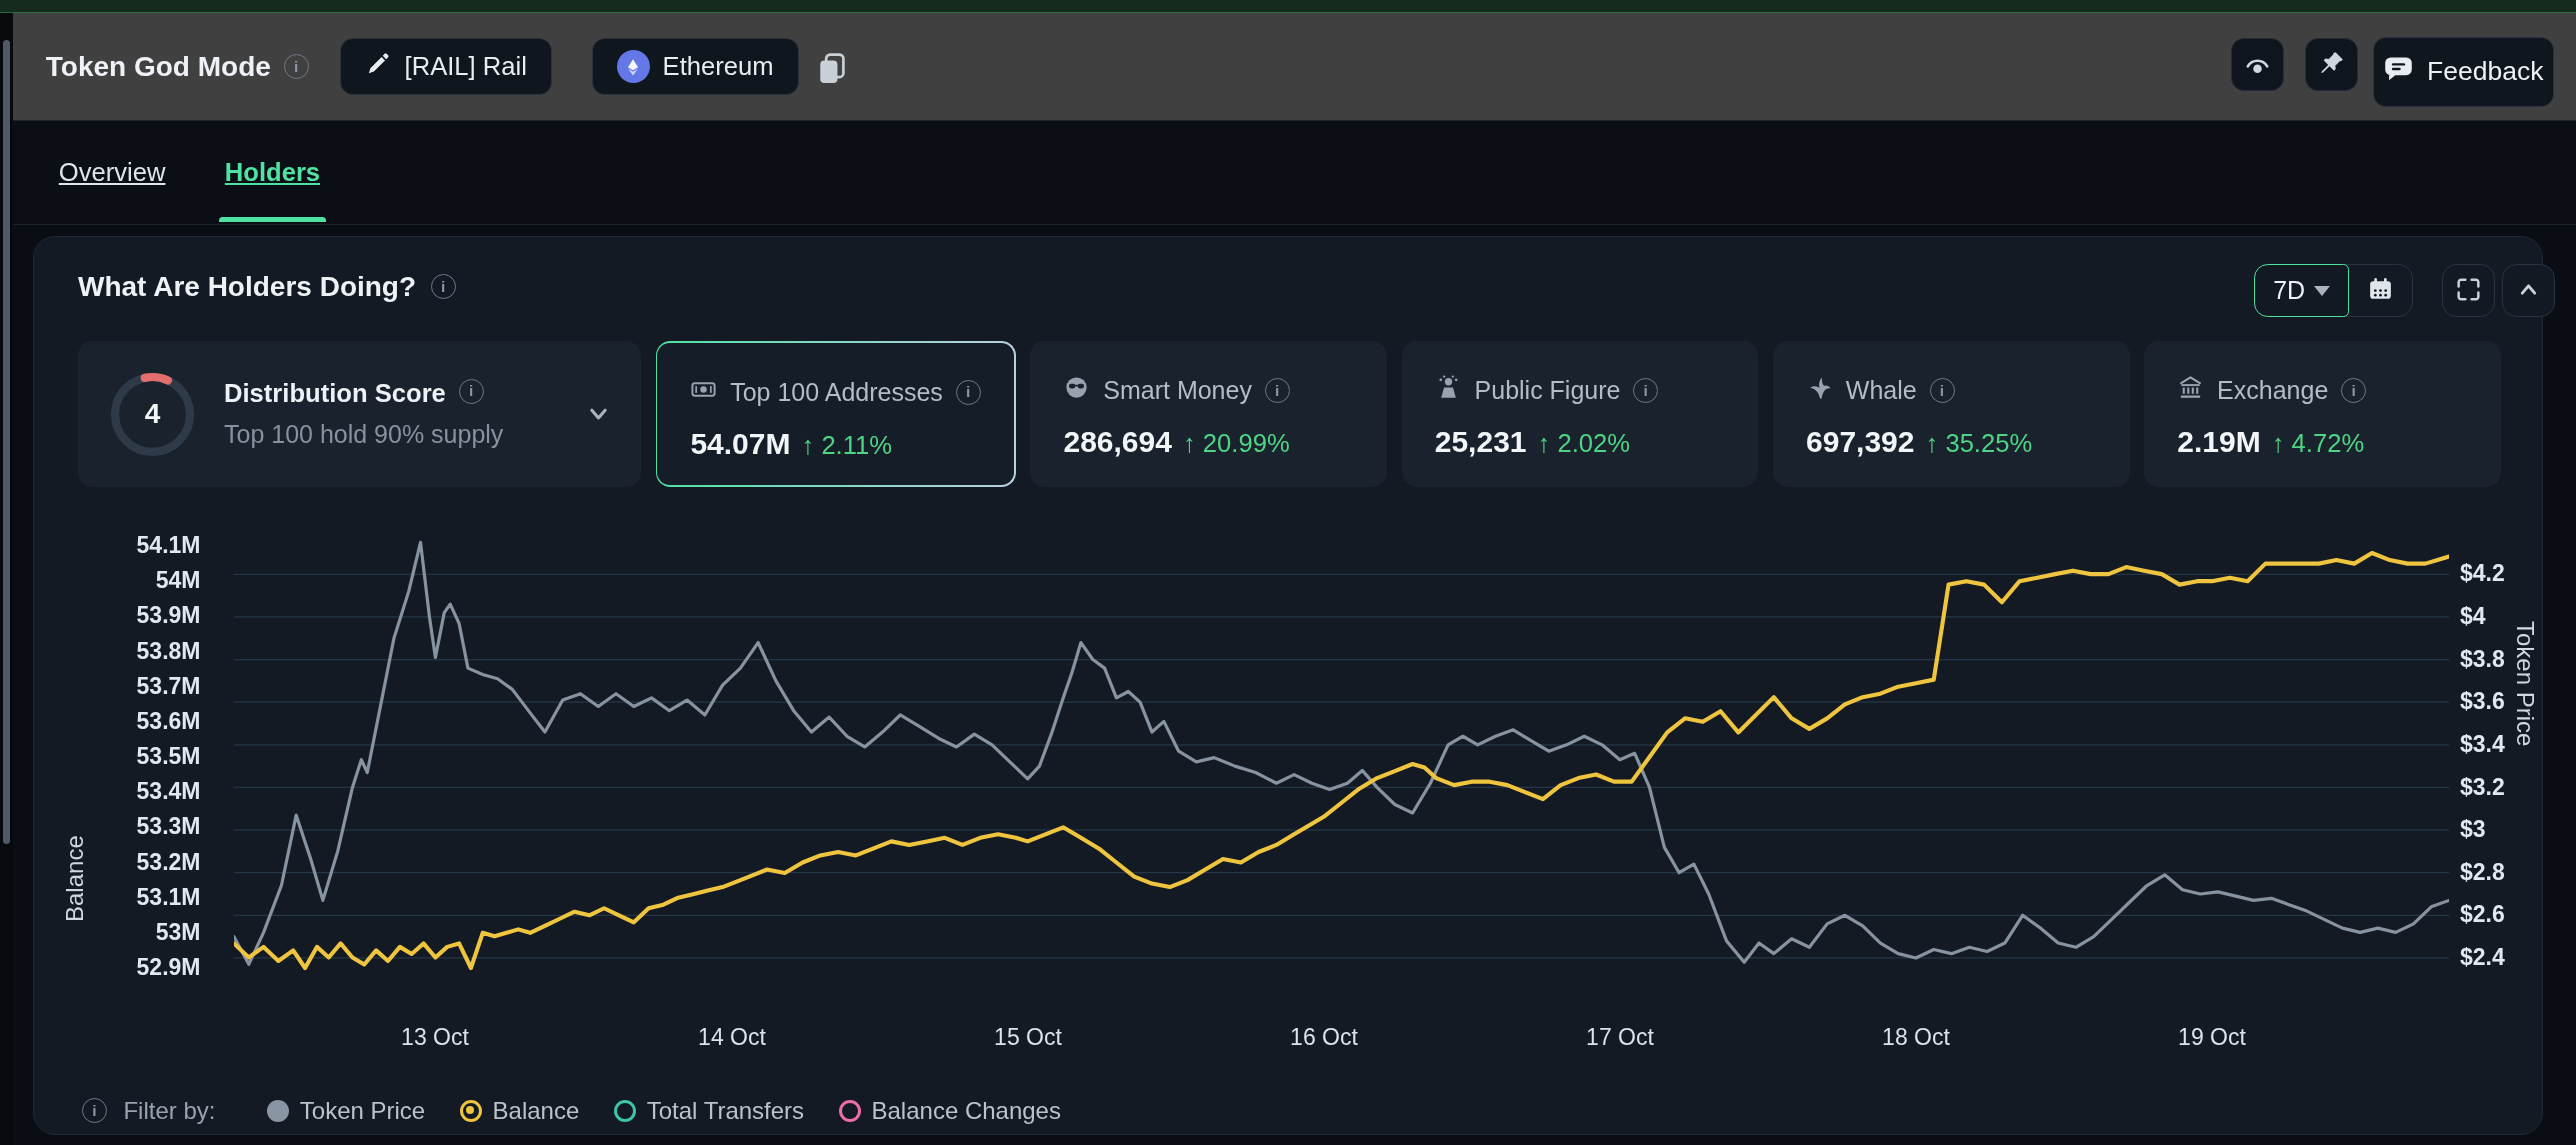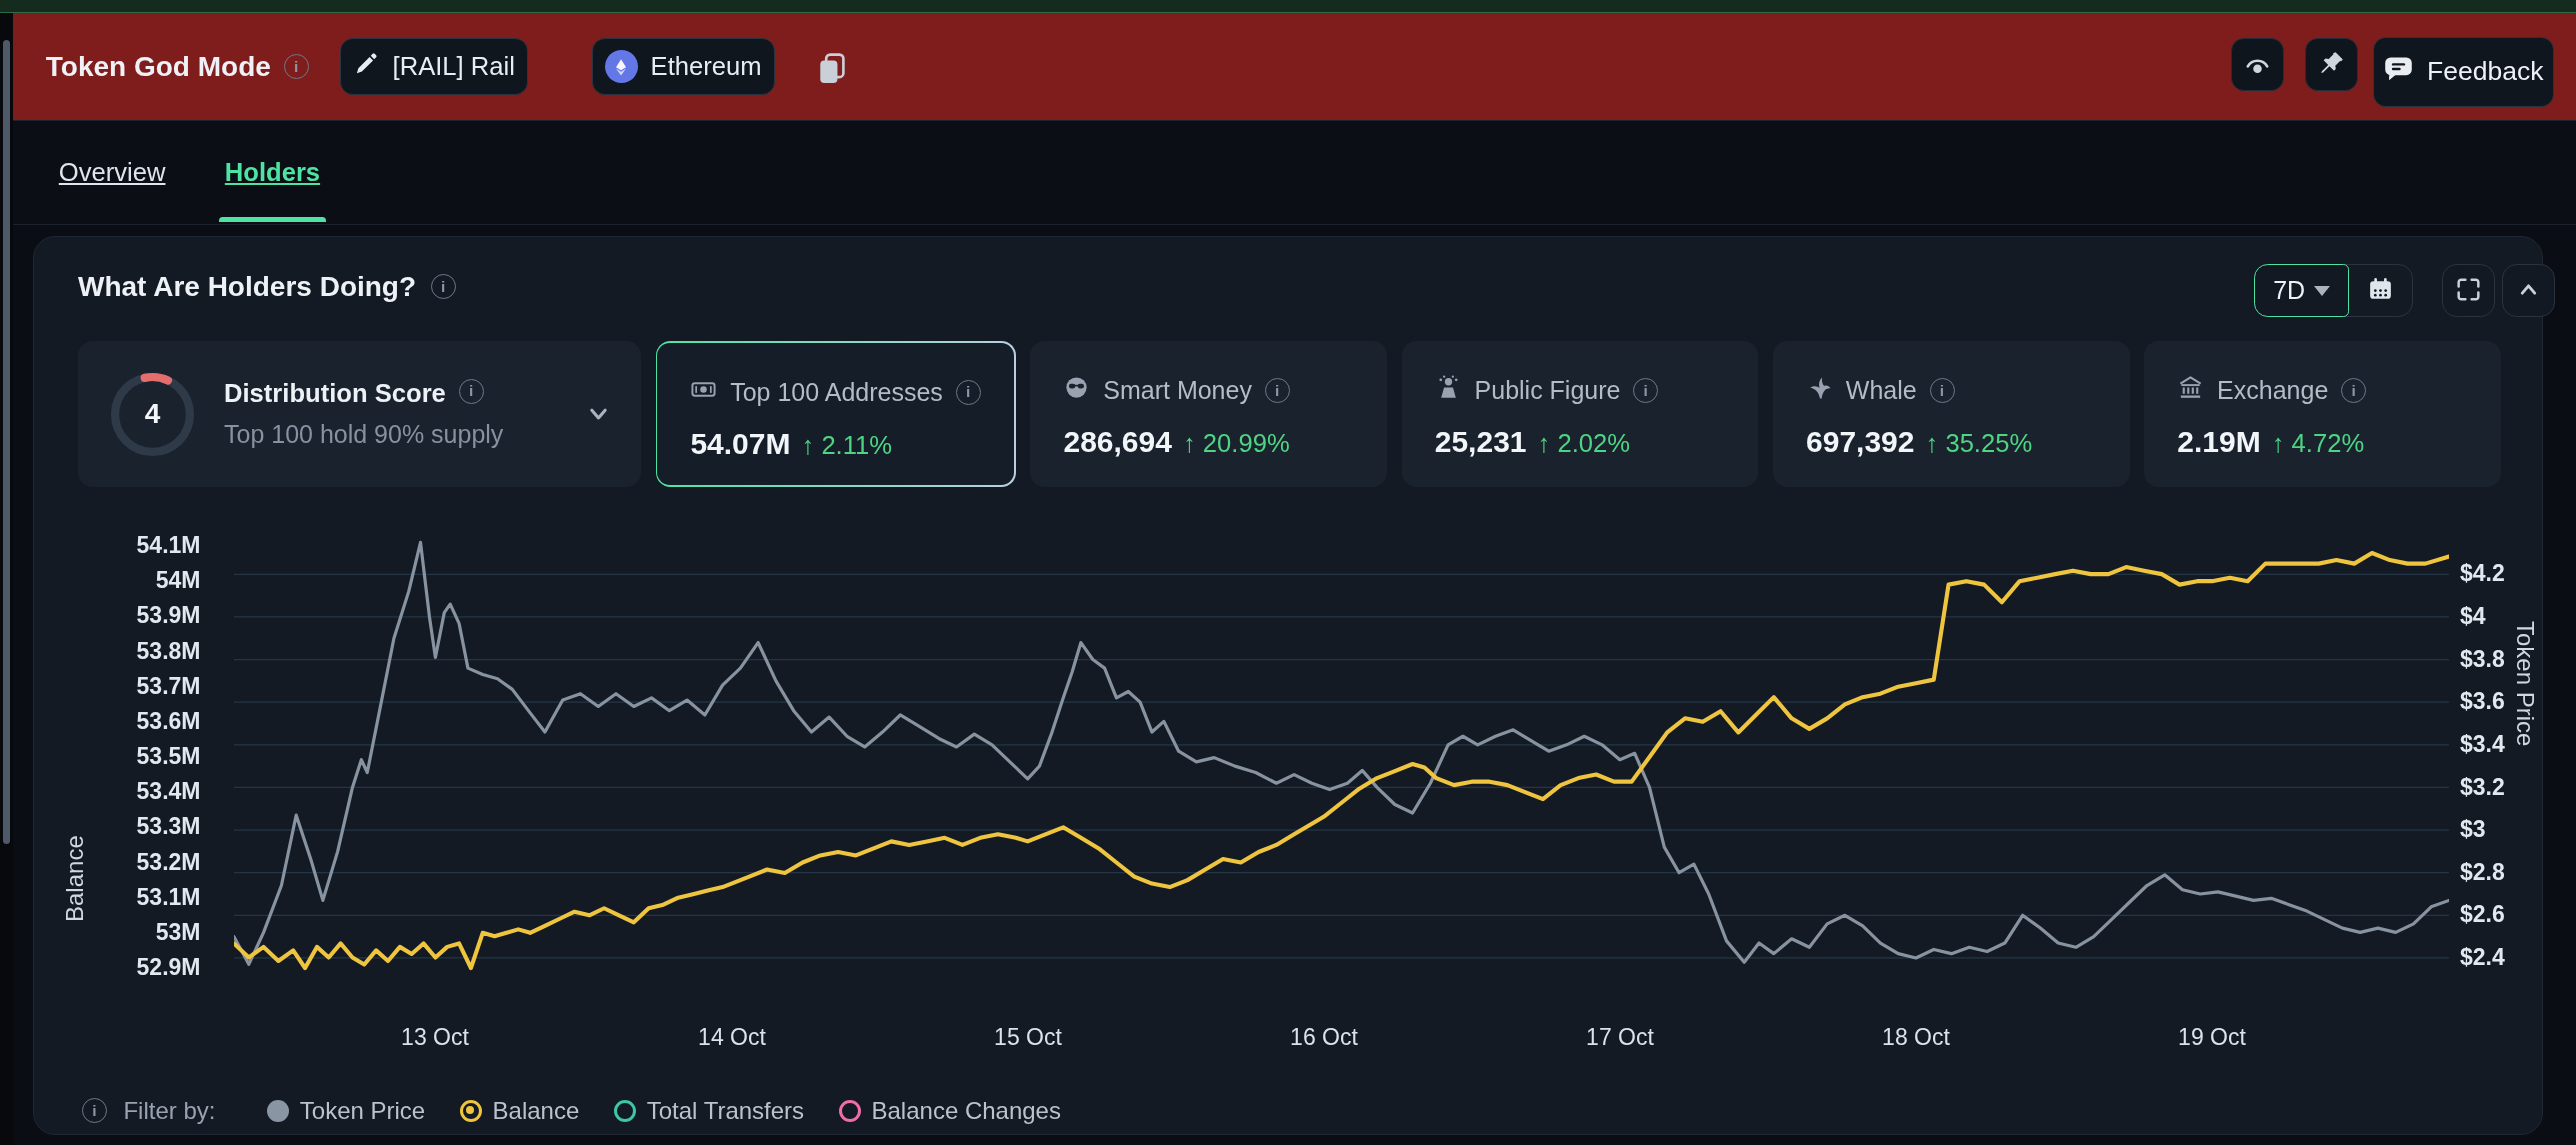--- a/index.html
+++ b/index.html
@@ -7,24 +7,24 @@
   #app { position:relative; width:2576px; height:1145px; background:#0a0e14; overflow:hidden; }
 
   
   #topbar { position:absolute; left:0; top:0; width:2576px; height:12.8px; background:#142b1e; border-bottom:1.8px solid #2a6a44; }
 
   
   #leftrail { position:absolute; left:0; top:12.8px; width:12.8px; height:1133px; background:#07090d; }
   #scroll-thumb { position:absolute; left:2.7px; top:27px; width:7.3px; height:804px; border-radius:3.7px; background:#4f5a68; }
 
   
-  #header { position:absolute; left:12.8px; top:12.8px; width:2563px; height:108px; background:#7f1d1d; border-bottom:0.9px solid #1d242e; }
+  #header { position:absolute; left:12.8px; top:12.8px; width:2563px; height:108px; background:#404040; border-bottom:0.9px solid #1d242e; }
   .h-title { position:absolute; left:33px; top:0; height:108px; display:flex; align-items:center; gap:12.8px; font-size:28px; font-weight:700; color:#eef2f6; }
   .info-i { display:inline-flex; width:25px; height:25px; border:1.8px solid #6e7987; border-radius:50%; color:#8c96a4; align-items:center; justify-content:center; font-size:15.5px; font-weight:600; font-style:normal; flex:0 0 auto; }
-  .pill { position:absolute; top:25.6px; height:57px; display:flex; align-items:center; gap:12.8px; padding:0 12px; border:0.9px solid #2a333f; border-radius:12.8px; background:#10161e; color:#e8edf2; font-size:25.6px; cursor:pointer; }
+  .pill { position:absolute; top:25.6px; height:57px; display:flex; align-items:center; gap:12.8px; padding:0 24px; border:0.9px solid #2a333f; border-radius:12.8px; background:#10161e; color:#e8edf2; font-size:25.6px; cursor:pointer; }
   #pill-token { left:327px; }
   #pill-network { left:579px; }
   #copy-btn { position:absolute; left:800px; top:37px; width:37px; height:37px; cursor:pointer; }
   .icon-btn { position:absolute; top:25.6px; width:53px; height:53px; border:0.9px solid #242d39; border-radius:12.8px; background:#0f151d; display:flex; align-items:center; justify-content:center; cursor:pointer; }
   #eye-btn { left:2218px; }
   #pin-btn { left:2292px; }
   #feedback-btn { position:absolute; left:2360px; top:24px; width:181px; height:70px; border:0.9px solid #2a333f; border-radius:12.8px; background:#10161e; display:flex; align-items:center; justify-content:center; gap:12.8px; color:#eef2f6; font-size:26.5px; cursor:pointer; }
   .eth-badge { width:33px; height:33px; border-radius:50%; background:#6377e7; display:flex; align-items:center; justify-content:center; }
 
   

